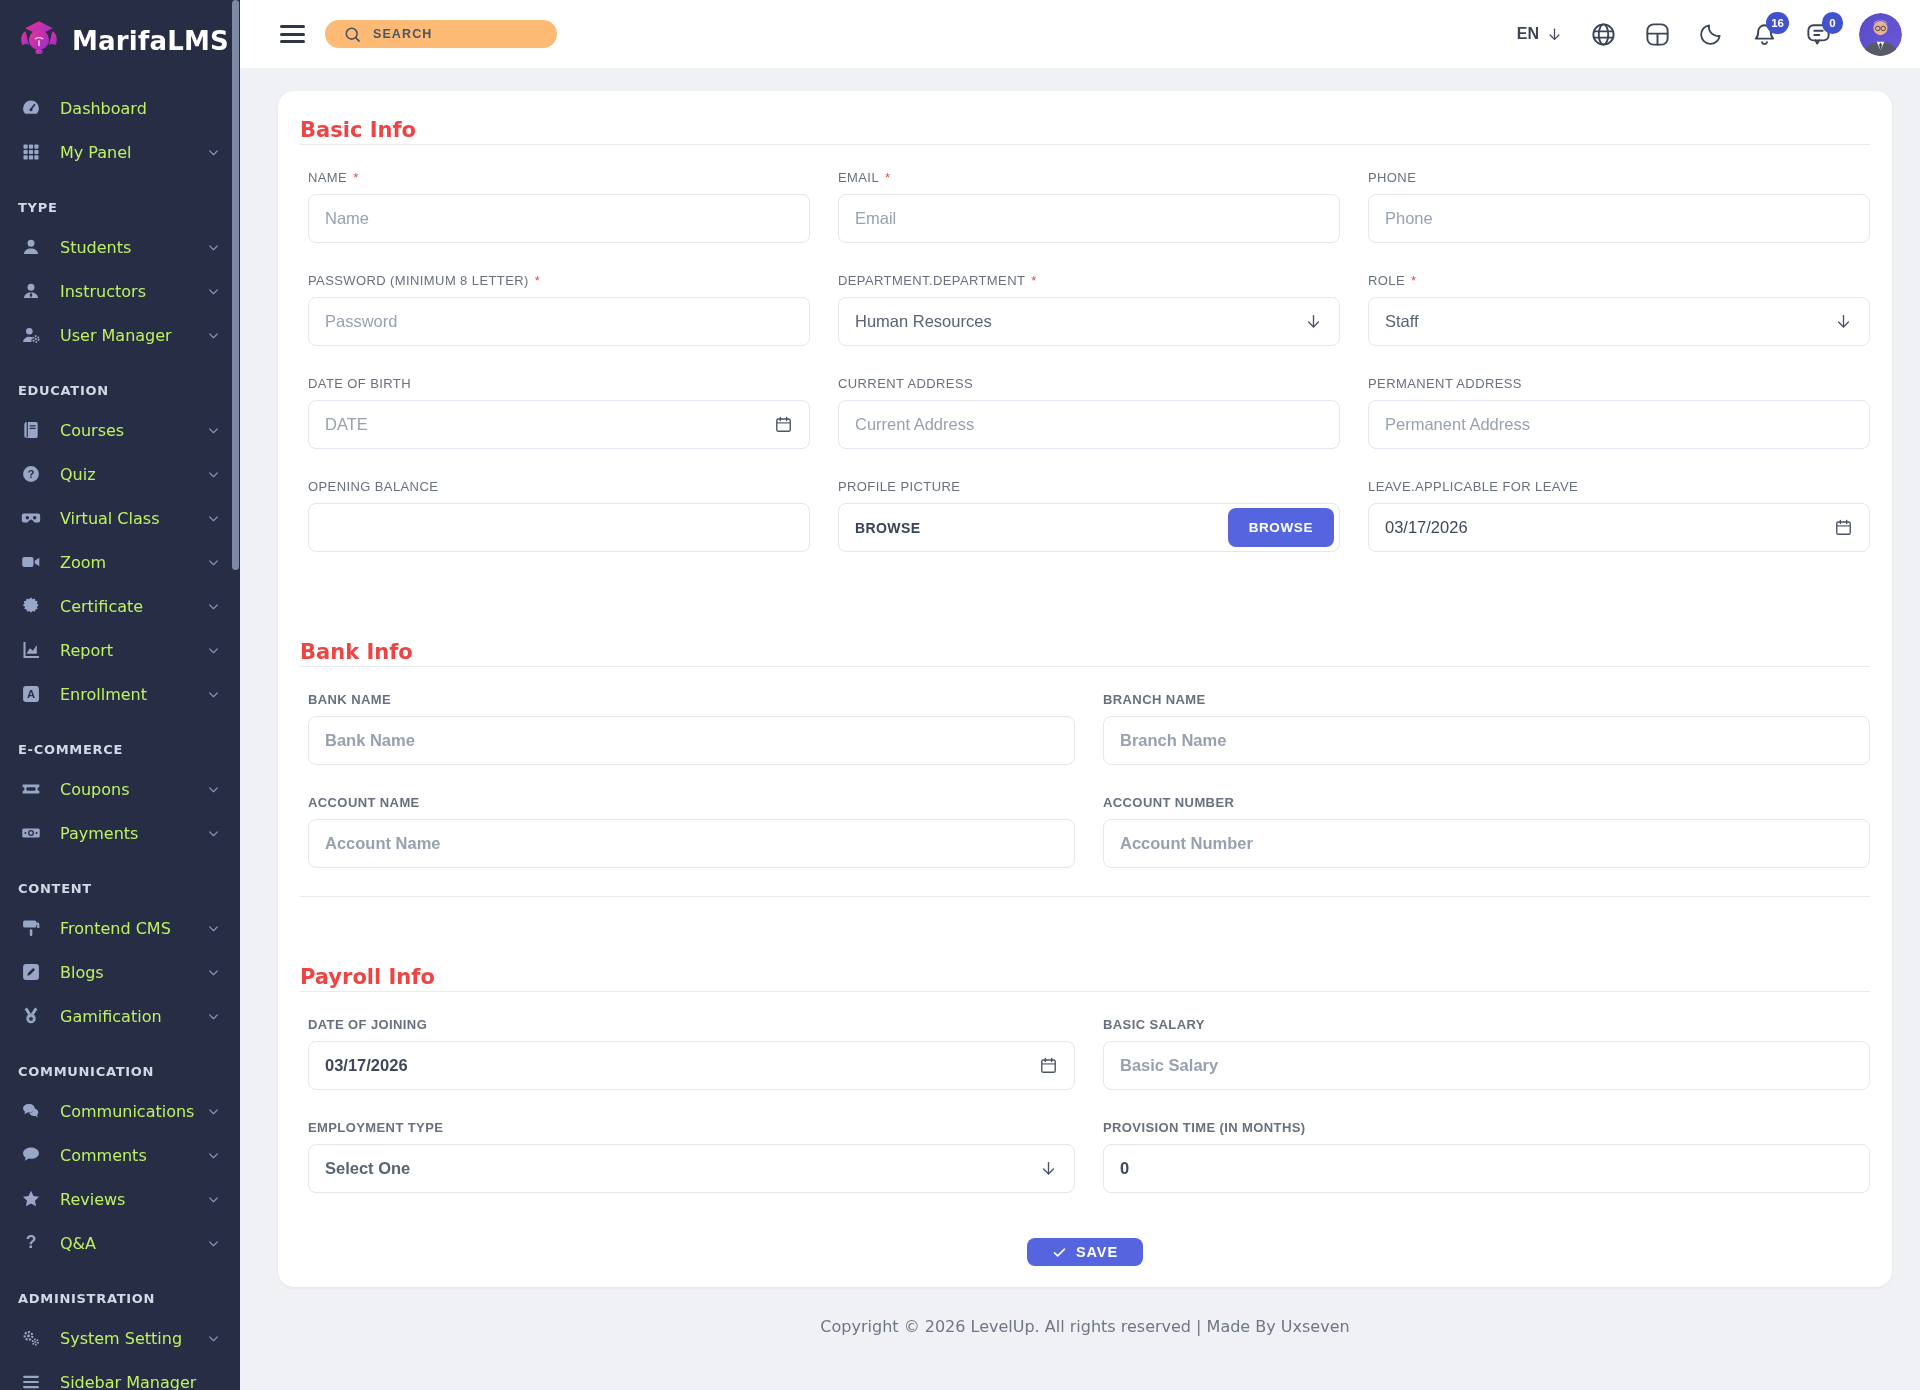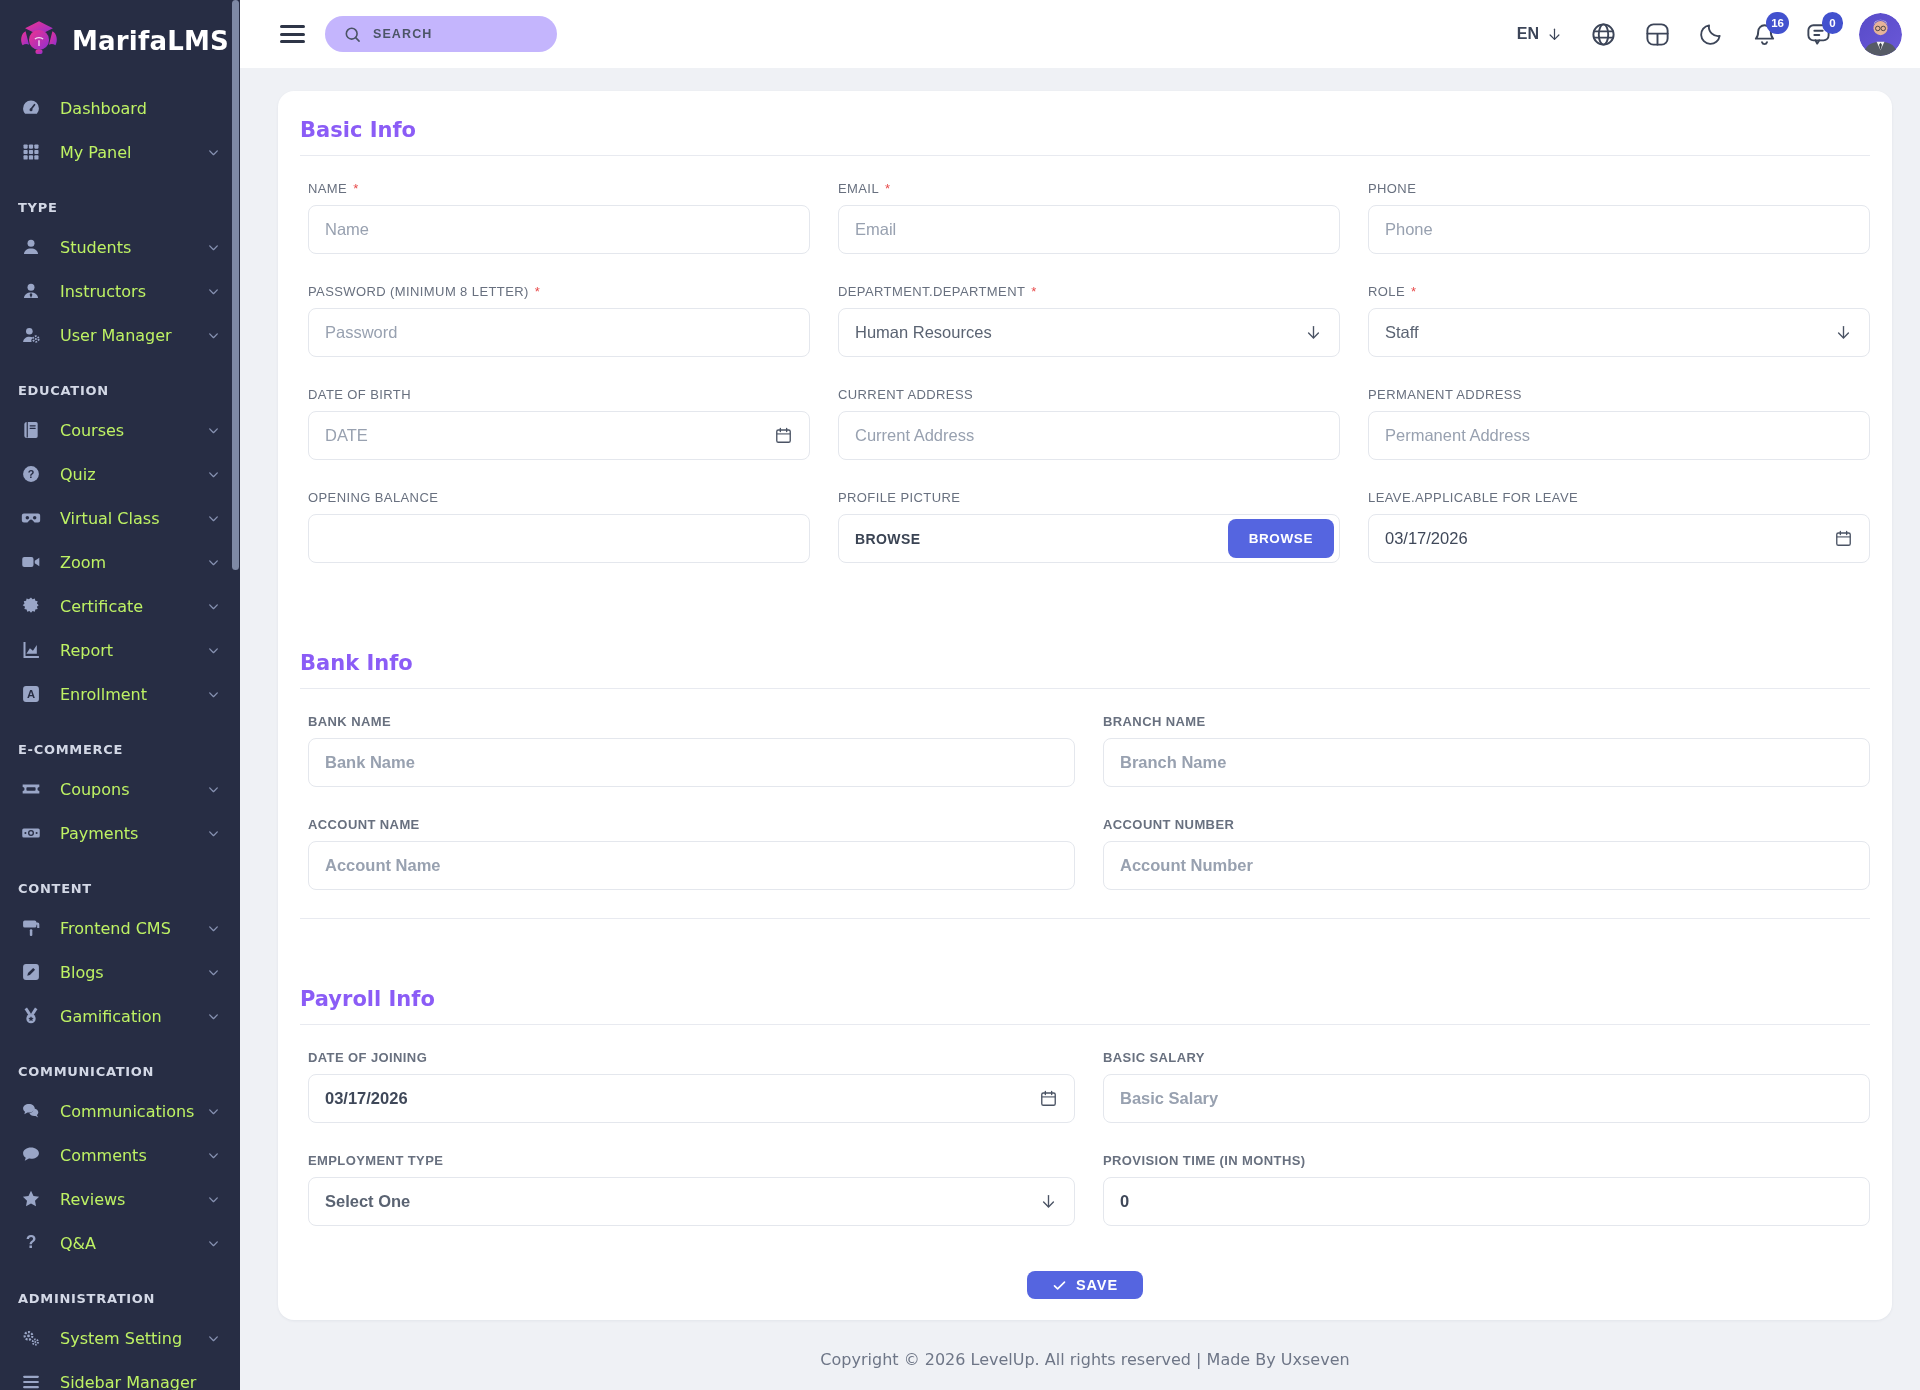--- a/index.html
+++ b/index.html
@@ -16,32 +16,32 @@
   .nav-label { font-size:16px; color:#bef264; flex:1; white-space:nowrap; }
   .caret { color:#8792b2; display:flex; }
   .section-head { font-size:13px; font-weight:bold; letter-spacing:.7px; color:#d3d8e6; padding:26px 18px 10px; }
   .sb-thumb { position:absolute; top:0; right:1px; width:7px; height:570px; background:#7e89a5; border-radius:4px; }
 
   
   .main { flex:1; display:flex; flex-direction:column; min-width:0; }
   .topbar { height:68px; background:#ffffff; display:flex; align-items:center; padding:0 18px 0 40px; flex-shrink:0; }
   .burger { display:flex; flex-direction:column; gap:4.5px; cursor:pointer; margin-right:20px; }
   .burger span { width:25px; height:3px; border-radius:2px; background:#2e3547; }
-  .searchpill { width:232px; height:36px; border-radius:21px; background:#c4b5fd; display:flex; align-items:center; gap:11px; padding:0 18px; color:#5d6878; cursor:text; }
+  .searchpill { width:232px; height:28px; border-radius:21px; background:#fdba74; display:flex; align-items:center; gap:11px; padding:0 18px; color:#5d6878; cursor:text; }
   .search-text { font-size:12.5px; font-weight:bold; letter-spacing:1.1px; color:#4c5567; }
   .top-right { margin-left:auto; display:flex; align-items:center; gap:27px; }
   .lang { display:flex; align-items:center; gap:7px; font-size:16px; font-weight:bold; color:#3c4558; cursor:pointer; }
   .icon-btn { position:relative; color:#3c4558; display:flex; align-items:center; justify-content:center; cursor:pointer; }
   .badge { position:absolute; top:-9px; right:-11px; min-width:21px; height:22px; border-radius:11px; background:#4251ce; color:#fff; font-size:11.5px; font-weight:bold; display:flex; align-items:center; justify-content:center; padding:0 5px; }
   .avatar { width:43px; height:43px; border-radius:50%; overflow:hidden; cursor:pointer; flex-shrink:0; }
 
   .content { flex:1; padding:23px 28px 0 38px; }
   .card { background:#ffffff; border-radius:16px; padding:27px 22px 21px; box-shadow:0 1px 3px rgba(20,30,60,.06); }
 
-  .section-title { font-family:"DejaVu Sans","Liberation Sans",sans-serif; font-size:21px; font-weight:bold; color:#8b5cf6; padding-bottom:13px; border-bottom:1px solid #e8eaf0; }
+  .section-title { font-family:"DejaVu Sans","Liberation Sans",sans-serif; font-size:21px; font-weight:bold; color:#ef4444; padding-bottom:2px; border-bottom:1px solid #e8eaf0; }
   .section { }
   .section + .section { }
   .mt-section { margin-top:88px; }
   .section-divider { border:none; border-top:1px solid #e8eaf0; margin-top:28px; }
   .after-divider { margin-top:68px; }
 
   .grid { display:grid; gap:30px 28px; margin-top:25px;margin-left:8px; }
   .cols-3 { grid-template-columns:repeat(3,1fr); }
   .cols-2 { grid-template-columns:repeat(2,1fr);font-weight:bold; }
 

